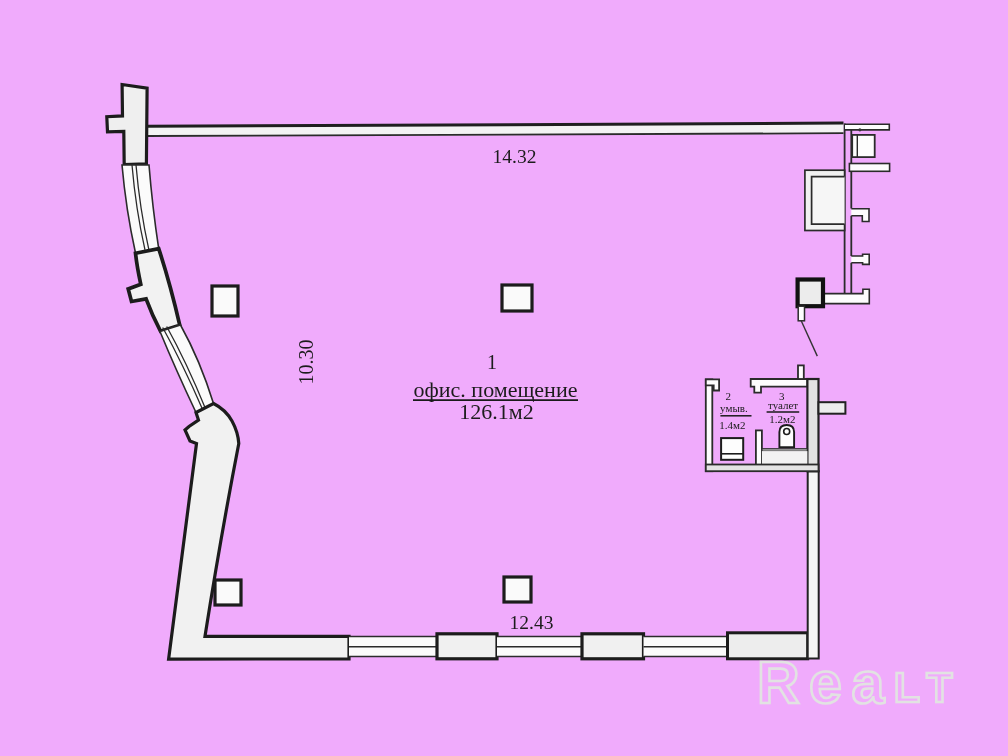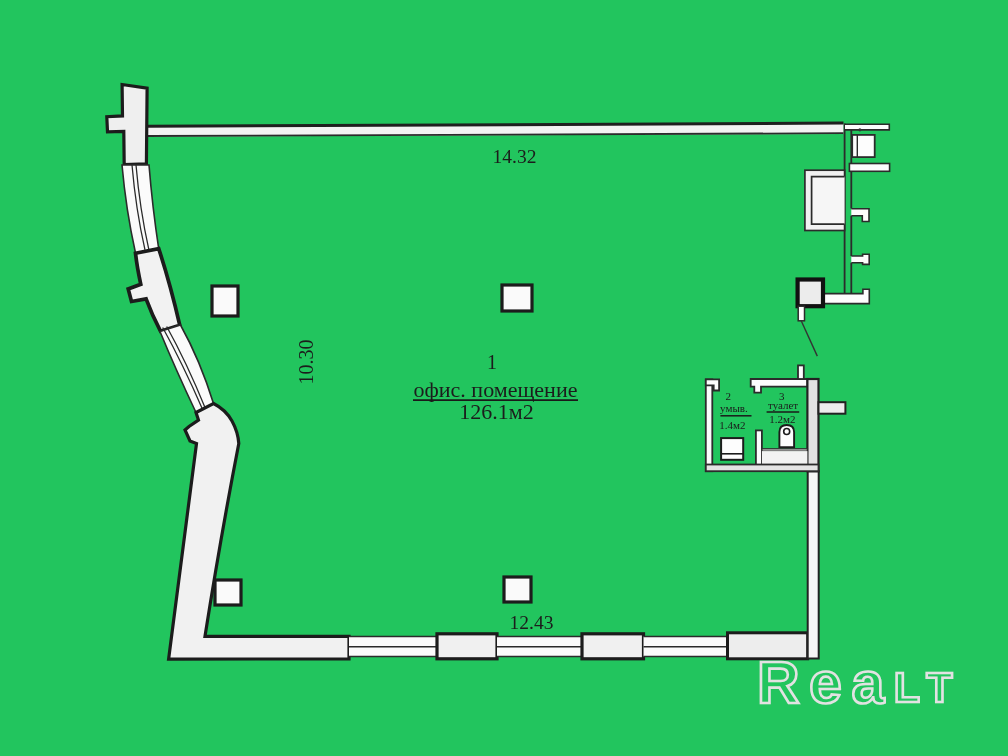--- a/index.html
+++ b/index.html
@@ -1,16 +1,16 @@
 <!DOCTYPE html>
 <html><head>
 <meta charset="utf-8">
 <style>
   html,body{margin:0;padding:0;background:#ffffff;}
-  #page{width:1008px;height:756px;position:relative;background:#22c55e;overflow:hidden;}
+  #page{width:1008px;height:756px;position:relative;background:#f0abfc;overflow:hidden;}
   svg{position:absolute;top:0;left:0;}
   text{font-family:"Liberation Serif", serif;fill:#1c1c1c;}
   text.wm{font-family:"Liberation Sans", sans-serif;font-weight:bold;fill:#ffffff;fill-opacity:0;stroke:#e2e2e2;stroke-width:2.6px;letter-spacing:9.5px;}
 </style>
 </head>
 <body>
 <div id="page">
 <svg width="1008" height="756" viewBox="0 0 1008 756">
 
 <g>

